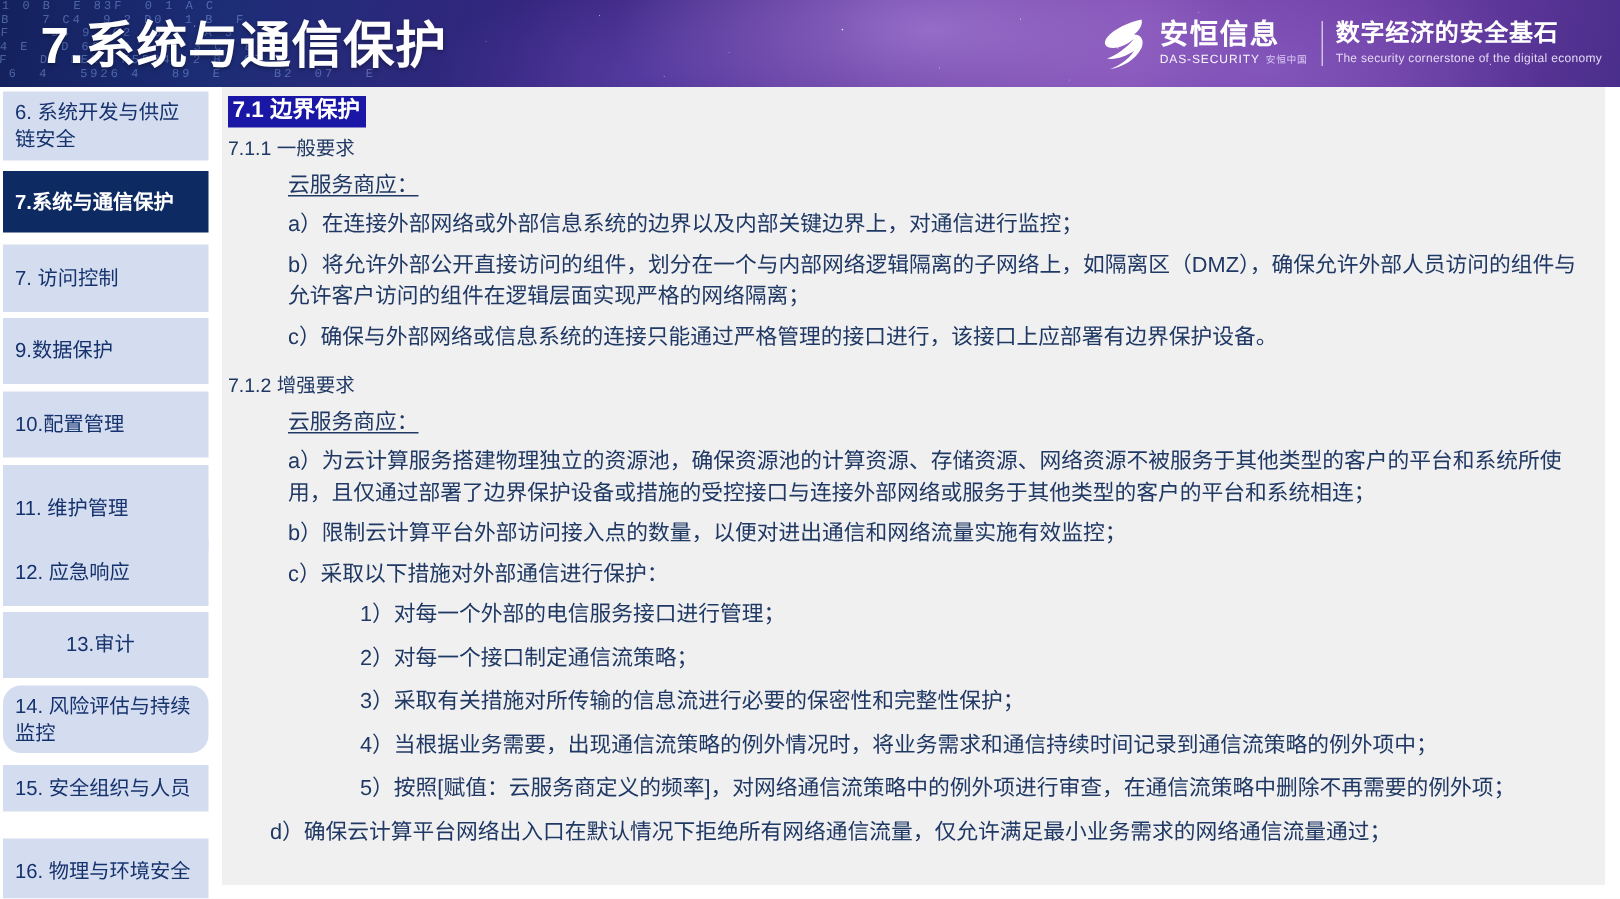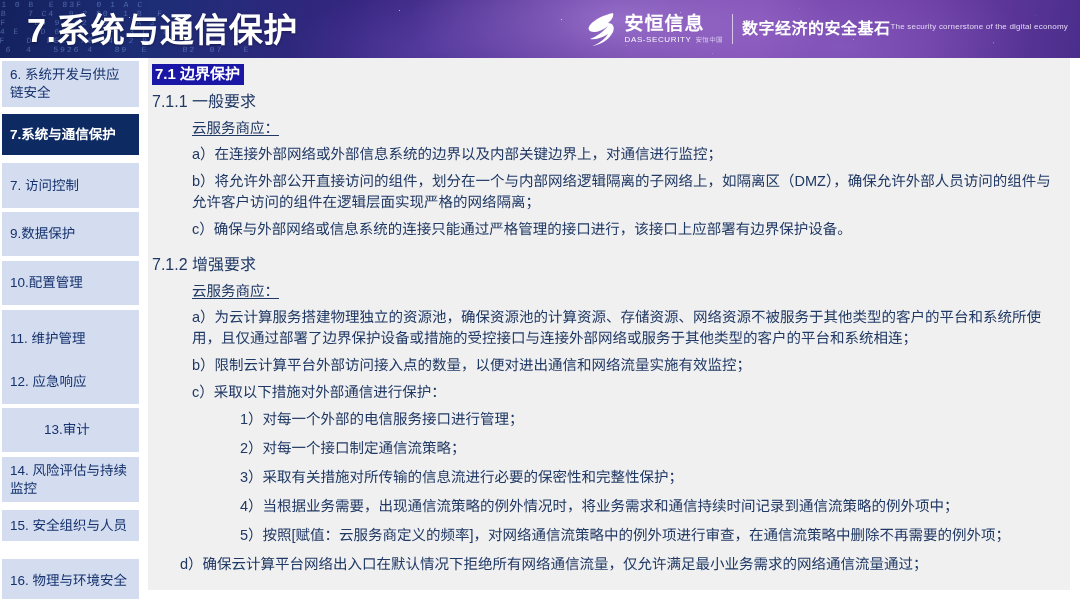--- a/index.html
+++ b/index.html
@@ -99,21 +99,21 @@
   #brand .en-row { display: flex; align-items: baseline; gap: 4px; margin-top: 1px; }
   #brand .en-name {
     font-size: 8px; color: #ffffff; letter-spacing: .6px;
     line-height: 9px; white-space: nowrap; opacity: .95;
   }
   #brand .cn-sub {
     font-size: 6.5px; color: #d9c9f2; letter-spacing: .4px;
     line-height: 9px; white-space: nowrap;
   }
   #brand .divider { width: 1px; height: 30px; background: rgba(255,255,255,.65); flex: 0 0 auto; }
-  #brand .taglineblock { display: flex; flex-direction: row; justify-content: center; }
+  #brand .taglineblock { display: flex; flex-direction: column; justify-content: center; }
   #brand .tag-cn {
     font-size: 16px; font-weight: bold; color: #ffffff;
     letter-spacing: .5px; line-height: 18px; white-space: nowrap;
   }
   #brand .tag-en {
     font-size: 8px; color: #e3d7f5; letter-spacing: .2px;
     line-height: 10px; margin-top: 2px; white-space: nowrap;
   }
 
   
@@ -160,21 +160,21 @@
   .h-sec {
     display: inline-block;
     background: #1a16a6;
     color: #ffffff;
     font-weight: bold;
     font-size: 15px;
     padding: 1px 4px 2px 3px;
     line-height: 18px;
     margin: 0 0 3px 0;
   }
-  .h-sub { font-size: 16px; margin: 0 0 4px 0; }
+  .h-sub { font-size: 13px; margin: 0 0 4px 0; }
   .lvl-u {
     margin: 0 0 5px 40px;
     text-decoration: underline;
     text-underline-offset: 2px;
   }
   .lvl-a { margin: 0 0 6px 40px; text-indent: 0; }
   .lvl-1 { margin: 0 0 8px 88px; }
   .lvl-d { margin: 0 0 6px 28px; }
   .gap-sec { height: 7px; }
 </style>
@@ -235,21 +235,21 @@
       </div>
       <div class="nav-item" style="top: 252px; height: 57px;">
         <span>11. 维护管理</span>
       </div>
       <div class="nav-item" style="top: 301px; height: 45px;">
         <span>12. 应急响应</span>
       </div>
       <div class="nav-item" style="top: 350px; height: 44px; padding-left: 42px;">
         <span>13.审计</span>
       </div>
-      <div class="nav-item" style="top: 399px; height: 45px;">
+      <div class="nav-item" style="top: 399px; height: 45px; border-radius: 12px;">
         <span>14. 风险评估与持续监控</span>
       </div>
       <div class="nav-item" style="top: 452px; height: 31px;">
         <span>15. 安全组织与人员</span>
       </div>
       <div class="nav-item" style="top: 501px; height: 44px;">
         <span>16. 物理与环境安全</span>
       </div>
     </div>
 

